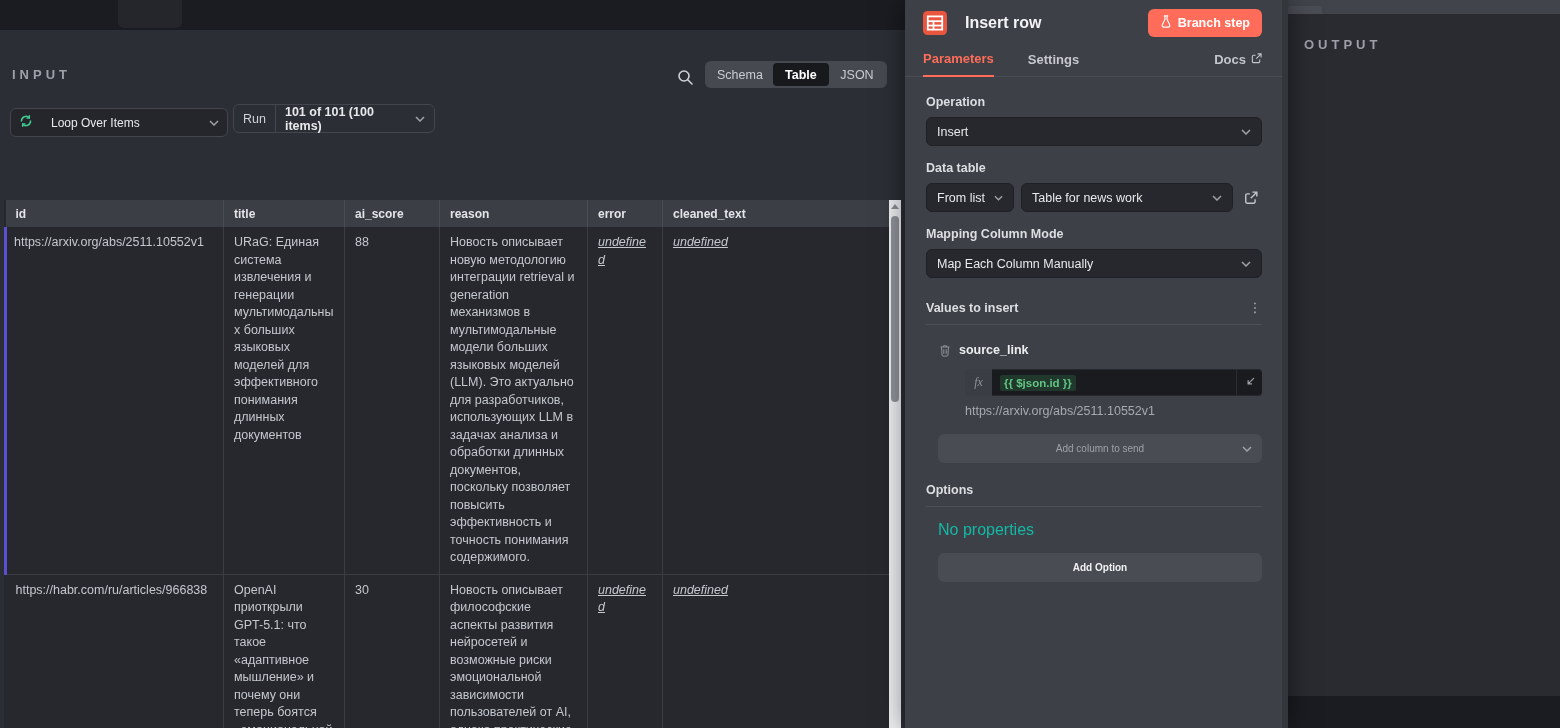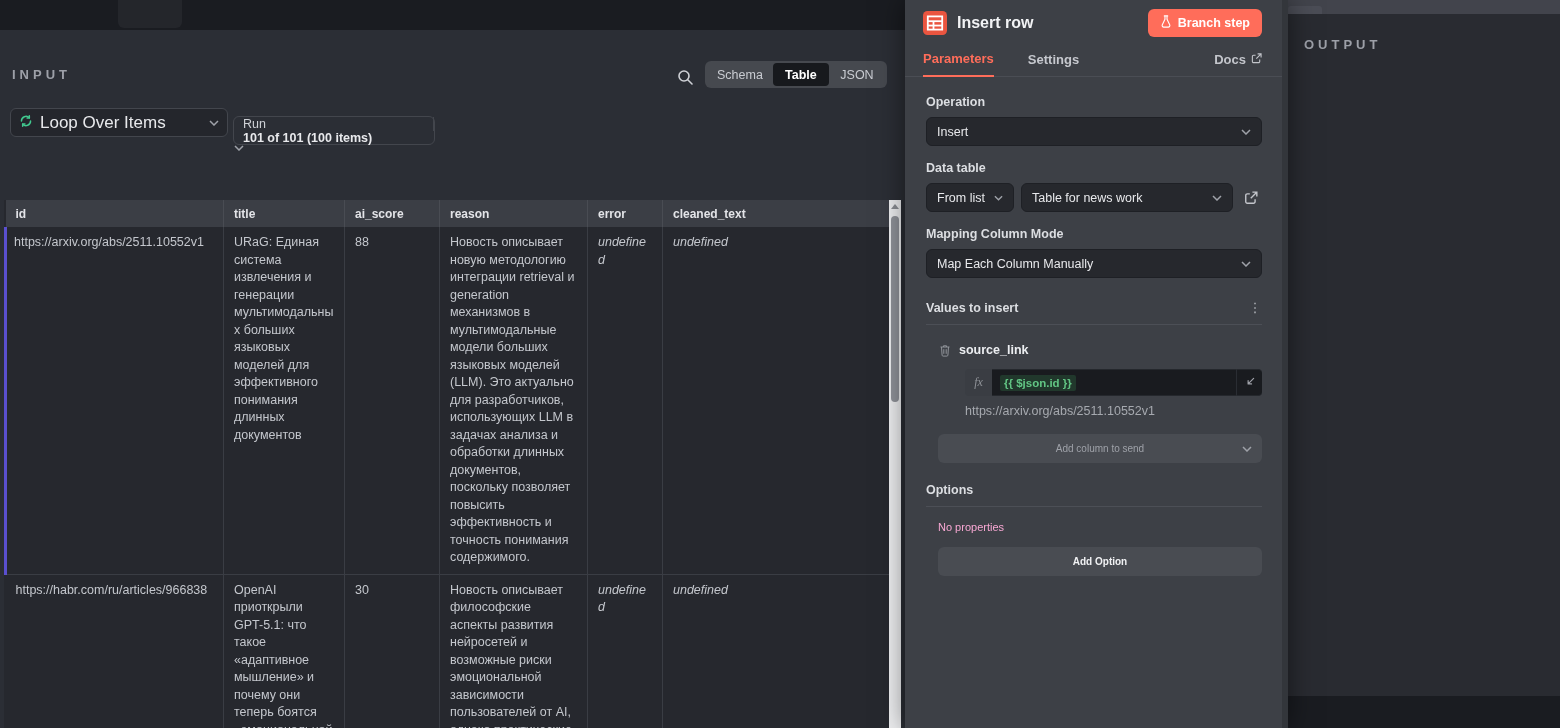--- a/index.html
+++ b/index.html
@@ -22,47 +22,47 @@
   .input-panel .panel-title { position:absolute; left:12px; top:37px; }
   .output-panel .panel-title { position:absolute; left:16px; top:23px; }
 
   
   .search-btn { position:absolute; left:674px; top:36px; width:22px; height:22px; display:flex; align-items:center; justify-content:center; cursor:pointer; }
   .segmented { position:absolute; left:705px; top:31px; height:27px; width:182px; background:#46494f; border-radius:6px; display:flex; align-items:center; padding:2px; }
   .segment { flex:1; height:23px; display:flex; align-items:center; justify-content:center; font-size:12.5px; color:#c9ccd2; border-radius:4px; cursor:pointer; padding:0 10px; }
   .segment.active { background:#17191d; color:#ffffff; font-weight:bold; }
 
   .node-select { position:absolute; left:10px; top:78px; width:218px; height:29px; background:#24262c; border:1px solid #43464d; border-radius:6px; display:flex; align-items:center; padding:0 8px; cursor:pointer; }
-  .node-select .lbl { font-size:17px; color:#e8e9ec; margin-left:7px; flex:1; }
-  .run-combo { position:absolute; left:233px; top:86px; width:202px; height:29px; border:1px solid #43464d; border-radius:6px; display:flex; align-items:stretch; cursor:pointer;flex-direction:column; }
+  .node-select .lbl { font-size:12px; color:#e8e9ec; margin-left:18px; flex:1; }
+  .run-combo { position:absolute; left:233px; top:74px; width:202px; height:29px; border:1px solid #43464d; border-radius:6px; display:flex; align-items:stretch; cursor:pointer; }
   .run-combo .run-label { display:flex; align-items:center; padding:0 9px; font-size:12.5px; color:#cfd2d7; border-right:1px solid #43464d; }
   .run-combo .run-value { flex:1; display:flex; align-items:center; padding:0 9px; font-size:12.5px; font-weight:bold; color:#e8e9ec; }
 
   .branch-tabs { position:absolute; left:12px; top:120px; height:28px; display:flex; gap:26px; }
   .branch-tab { font-size:12.5px; font-weight:bold; color:#d4d6db; padding-bottom:9px; cursor:pointer; }
   .branch-tab.active { color:#ff6d5a; border-bottom:2px solid #ff6d5a; }
 
   
   .table-wrap { position:absolute; left:4px; top:170px; width:885px; height:558px; overflow:hidden; }
   table.data { border-collapse:collapse; table-layout:fixed; width:885px; background:#26282e; }
   table.data th { background:#3b3e45; color:#e3e4e8; font-size:12px; font-weight:bold; text-align:left; padding:6px 10px; border-right:1px solid #494c53; height:27px; }
   table.data th:last-child { border-right:none; }
   table.data td { vertical-align:top; color:#c4c7cd; font-size:12.5px; line-height:17.5px; padding:7px 10px; border-right:1px solid #3a3d44; border-bottom:1px solid #3a3d44; word-wrap:break-word; }
   table.data td:last-child { border-right:none; }
   tr.selected td:first-child { border-left:3px solid #5a4fcf; padding-left:7px; }
-  td.undef { color:#df5560; font-style:italic; }
+  td.undef { color:#df5560; font-style:italic;text-decoration:underline; }
 
   .v-scrollbar { position:absolute; left:889px; top:170px; width:12px; height:558px; background:#edeef0; z-index:2; }
   .v-scrollbar .arrow-up { position:absolute; left:2px; top:4px; width:0; height:0; border-left:4px solid transparent; border-right:4px solid transparent; border-bottom:5px solid #8a8d93; }
   .v-scrollbar .thumb { position:absolute; left:2px; top:16px; width:8px; height:186px; background:#8f9299; border-radius:4px; cursor:pointer; }
 
   
   .np-header { display:flex; align-items:center; padding:9px 20px 0 18px; }
   .np-icon { width:24px; height:24px; flex:0 0 24px; }
-  .np-title { font-size:16px; font-weight:bold; color:#f2f3f5; margin-left:10px; flex:1; }
+  .np-title { font-size:16px; font-weight:bold; color:#f2f3f5; margin-left:18px; flex:1; }
   .execute-btn { background:#ff6d5a; color:#fff; font-size:12.5px; font-weight:bold; border:none; border-radius:6px; height:28px; padding:0 12px; display:flex; align-items:center; gap:6px; cursor:pointer; }
   .np-tabs { display:flex; align-items:flex-end; padding:0 20px 0 18px; margin-top:10px; border-bottom:1px solid #4a4d54; height:30px; }
   .np-tab { font-size:13px; font-weight:bold; color:#c6c8ce; margin-right:34px; padding-bottom:9px; cursor:pointer; }
   .np-tab.active { color:#ff6d5a; border-bottom:2px solid #ff6d5a; margin-bottom:-1px; }
   .docs-link { margin-left:auto; font-size:13px; font-weight:bold; color:#c3c5cb; display:flex; align-items:flex-end; gap:5px; padding-bottom:9px; cursor:pointer; }
 
   .np-body { padding:18px 20px 0 21px; }
   .field { margin-bottom:15px; }
   .field-label { font-size:12.5px; font-weight:bold; color:#dcdee2; margin-bottom:8px; }
   .select { height:29px; background:#26282d; border:1px solid #1e2025; border-radius:6px; display:flex; align-items:center; padding:0 10px; cursor:pointer; }
@@ -84,21 +84,21 @@
   .fx-box { width:27px; background:#3a3d43; border-radius:4px 0 0 4px; display:flex; align-items:center; justify-content:center; font-family:"Liberation Serif", serif; font-style:italic; font-size:12px; color:#909399; cursor:pointer; }
   .expr-input { flex:1; background:#191b1f; border-top:1px solid #25282d; border-bottom:1px solid #25282d; display:flex; align-items:center; padding:0 8px; cursor:text; }
   .expr-code { font-family:Liberation Sans, sans-serif; font-size:11.5px; font-weight:bold; color:#62c584; background:#21382c; padding:2px 4px; border-radius:2px; white-space:nowrap; }
   .expr-expand { width:26px; background:#191b1f; border-left:1px solid #2a2d33; border-radius:0 4px 4px 0; display:flex; align-items:center; justify-content:center; cursor:pointer; border-top:1px solid #25282d; border-bottom:1px solid #25282d; }
   .expr-result { margin:8px 0 0 27px; font-size:12.5px; color:#a6a9af; }
 
   .wide-btn { height:29px; border-radius:6px; background:#494c52; border:none; width:100%; display:flex; align-items:center; justify-content:center; font-size:10px; cursor:pointer; font-family:"Liberation Sans", sans-serif; }
   .add-column-btn { color:#9ea1a8; margin-top:16px; position:relative; }
   .add-column-btn .chev { position:absolute; right:10px; }
   .add-option-btn { color:#f0f1f3; font-weight:bold; margin-top:14px; }
-  .no-props { font-size:11px; color:#f9a8d4; margin:14px 0 0 12px; }
+  .no-props { font-size:16px; color:#14b8a6; margin:14px 0 0 12px; }
   .options-block .wide-btn { width:calc(100% - 12px); margin-left:12px; }
 
   .chev svg { display:block; }
 </style>
 </head>
 <body>
 
 <div class="stage">
 
   <div class="canvas-strip">

